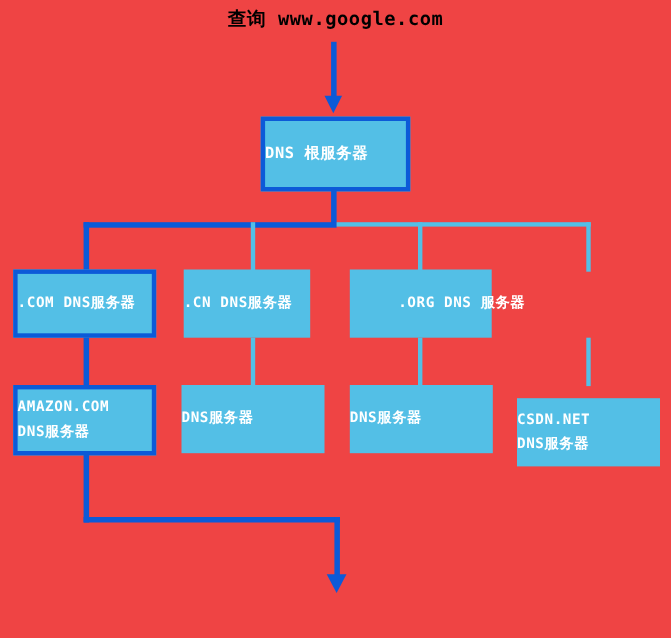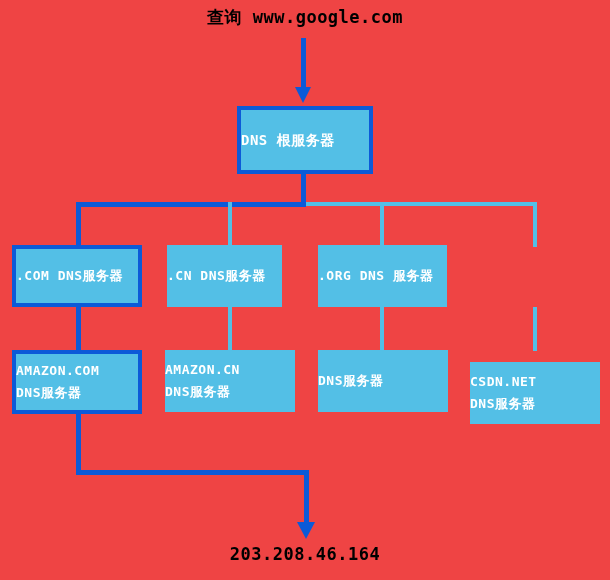--- a/index.html
+++ b/index.html
@@ -77,45 +77,43 @@
   <div class="line" style="left:228px; top:202px; width:4px; height:45px;"></div>
   <div class="line" style="left:380px; top:202px; width:4px; height:45px;"></div>
   <div class="line" style="left:533px; top:202px; width:4px; height:45px;"></div>
 
   <div class="box" style="left:167px; top:245px; width:115px; height:62px;">
     <span>.CN DNS服务器</span>
   </div>
   <div class="box bordered" style="left:12px; top:245px; width:130px; height:62px;">
     <span>.COM DNS服务器</span>
   </div>
-  <div class="box" style="left:318px; top:245px; width:129px; height:62px;">
+  <div class="box" style="left:318px; top:245px; width:129px; height:62px;padding-left:44px;">
     <span>.ORG DNS 服务器</span>
   </div>
 
   <div class="line dark" style="left:76px; top:307px; width:5px; height:44px;"></div>
   <div class="line" style="left:228px; top:307px; width:4px; height:44px;"></div>
   <div class="line" style="left:380px; top:307px; width:4px; height:44px;"></div>
   <div class="line" style="left:533px; top:307px; width:4px; height:44px;"></div>
 
   <div class="box bordered" style="left:12px; top:350px; width:130px; height:64px;">
     <span>AMAZON.COM</span>
     <span>DNS服务器</span>
   </div>
   <div class="box" style="left:165px; top:350px; width:130px; height:62px;">
-    <span>AMAZON.CN</span>
     <span>DNS服务器</span>
   </div>
   <div class="box" style="left:318px; top:350px; width:130px; height:62px;">
     <span>DNS服务器</span>
   </div>
   <div class="box" style="left:470px; top:362px; width:130px; height:62px;">
     <span>CSDN.NET</span>
     <span>DNS服务器</span>
   </div>
 
   <div class="line dark" style="left:76px; top:413px; width:5px; height:62px;"></div>
   <div class="line dark" style="left:76px; top:470px; width:233px; height:5px;"></div>
   <div class="line dark" style="left:304px; top:470px; width:5px; height:54px;"></div>
   <div class="arrowhead" style="left:297px; top:522px;"></div>
 
-  <div class="text-label" style="top:544px;">203.208.46.164</div>
 
 </div>
 
 </body></html>

